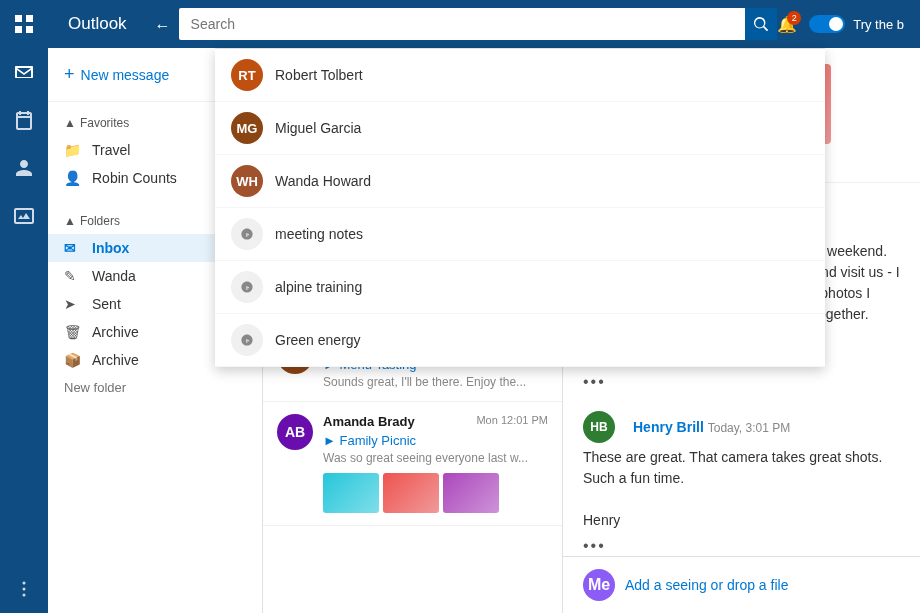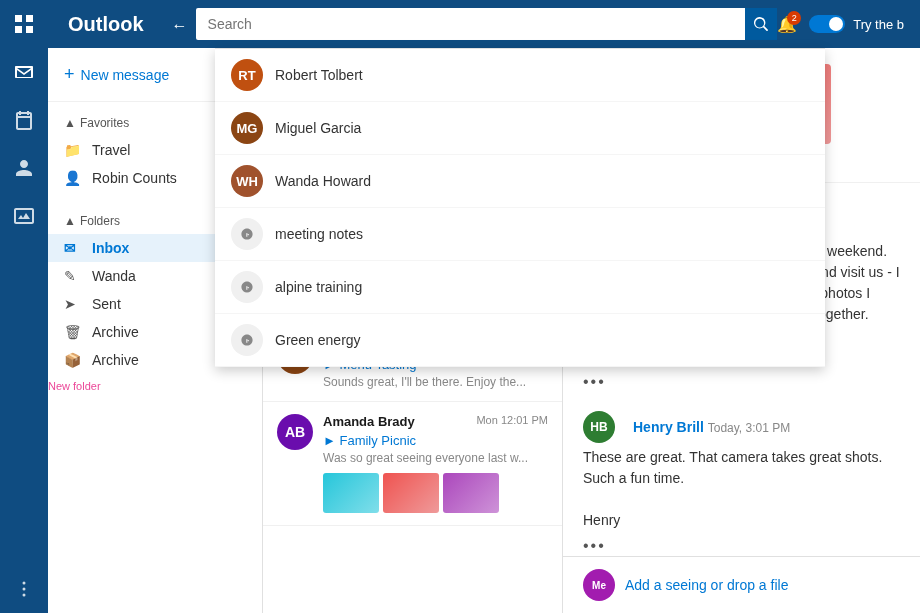--- a/index.html
+++ b/index.html
@@ -80,21 +80,21 @@
       align-items: center;
       padding: 6px 16px;
       cursor: pointer;
       color: #333;
     }
     .sidebar-item.active { background: #e6f2fb; color: #0078d4; font-weight: 600; }
     .sidebar-item-icon { width: 20px; margin-right: 8px; color: #555; }
     .sidebar-item.active .sidebar-item-icon { color: #0078d4; }
     .sidebar-item-label { flex: 1; }
     .sidebar-item-count { font-size: 12px; color: #0078d4; font-weight: 600; }
-    .new-folder-link { padding: 6px 0; color: #ec4899; cursor: pointer; font-size: 11px; }
+    .new-folder-link { padding: 6px 16px; color: #737373; cursor: pointer; font-size: 13px; }
 
     
     .email-list {
       width: 300px;
       border-right: 1px solid #e0e0e0;
       display: flex;
       flex-direction: column;
       background: #fff;
       overflow-y: auto;
     }
@@ -171,22 +171,22 @@
       left: 48px;
       right: 0;
       height: 48px;
       background: #0f4c81;
       display: flex;
       align-items: center;
       z-index: 10;
     }
     .topbar-title {
       padding: 0 20px;
-      font-size: 20px;
-      font-weight: 700;
+      font-size: 17px;
+      font-weight: 400;
       color: #fff;
     }
     .search-container {
       flex: 1;
       position: relative;
       max-width: 600px;
     }
     .search-input {
       width: 100%;
       height: 32px;
@@ -283,21 +283,21 @@
     .compose-reply {
       padding: 12px 20px;
       border-top: 1px solid #e0e0e0;
       display: flex;
       align-items: center;
       gap: 10px;
       color: #888;
       font-size: 14px;
       cursor: pointer;
     }
-    .reply-avatar { width: 32px; height: 32px; border-radius: 50%; background: #a21caf; display: flex; align-items: center; justify-content: center; color: #fff; font-size: 10px; font-weight: 600; flex-shrink: 0; }
+    .reply-avatar { width: 32px; height: 32px; border-radius: 50%; background: #8b5cf6; display: flex; align-items: center; justify-content: center; color: #fff; font-size: 16px; font-weight: 600; flex-shrink: 0; }
   </style>
 </head>
 <body>
 
 <div class="app">
 
   <div class="topbar">
     <div class="topbar-title">Outlook</div>
     <button style="background:none;border:none;color:#fff;cursor:pointer;padding:0 8px;font-size:16px;">←</button>
     <div class="search-container">

